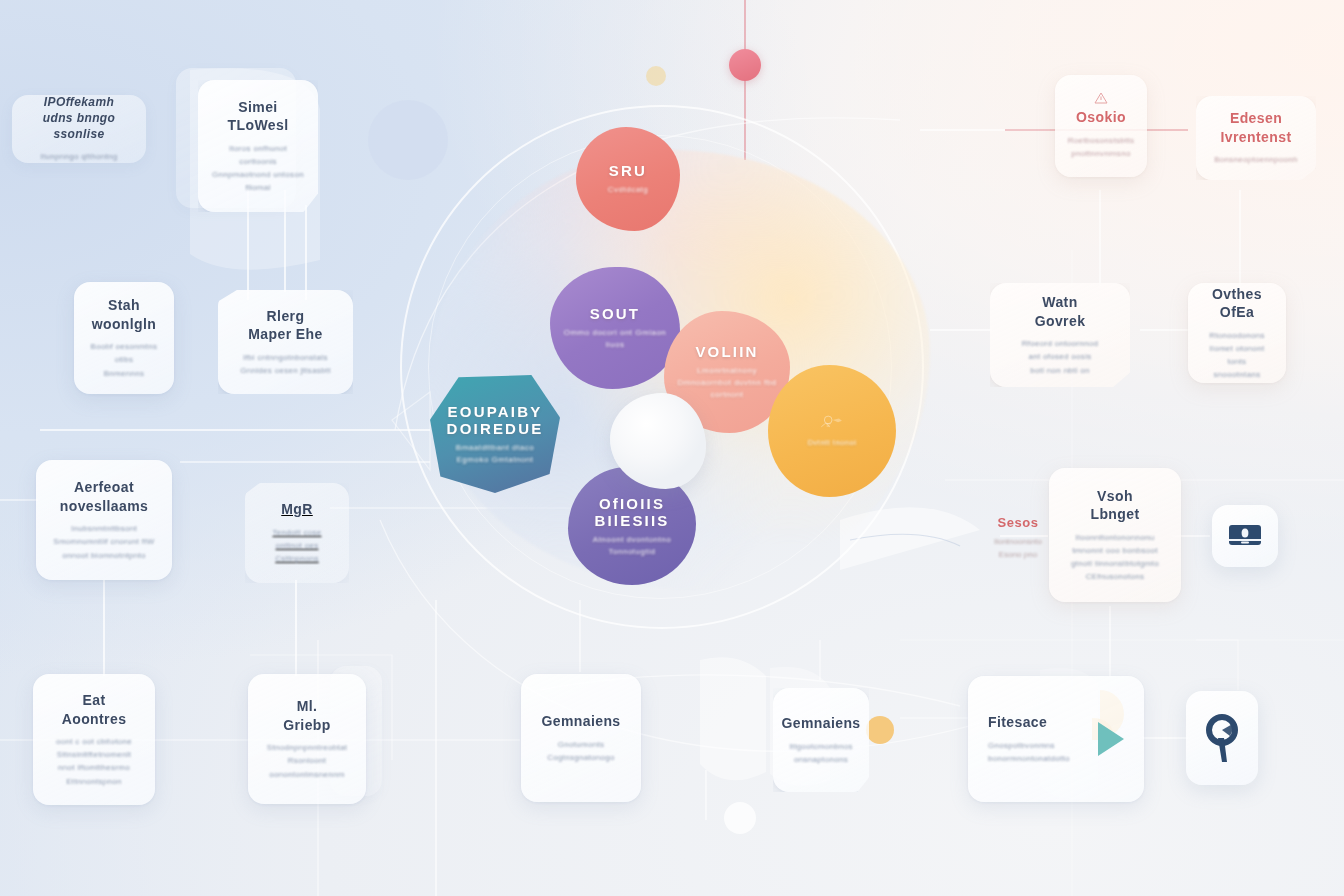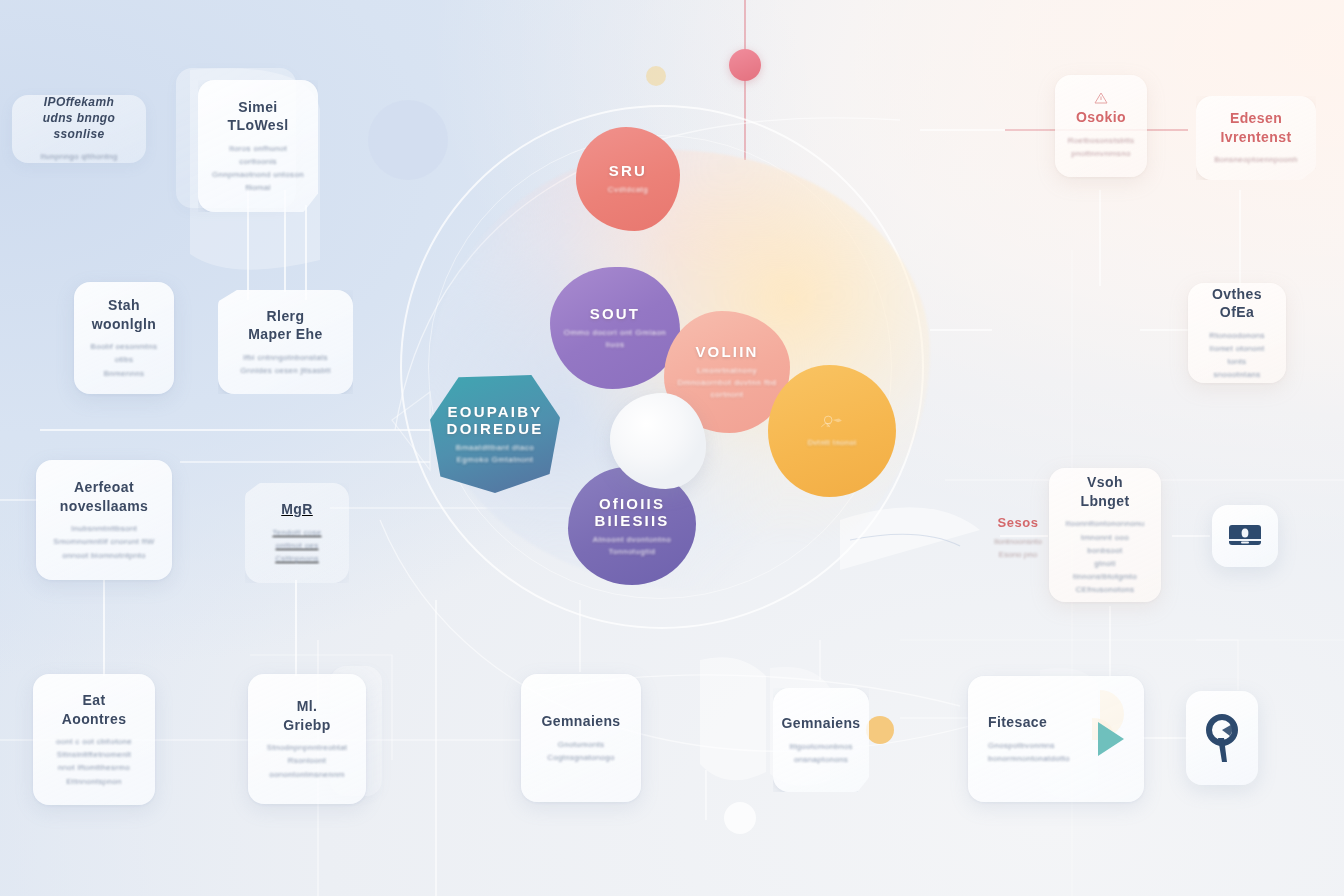--- a/index.html
+++ b/index.html
@@ -320,36 +320,43 @@
     <span class="c-sub" style="white-space:pre-line;">Roetbosonstsbtts
 pnottnnvnrnsno</span>
   </div>
 
   <div class="card warm accent-red notch" style="left:1196px;top:96px;width:120px;height:84px;">
     <span class="c-title" style="white-space:pre-line;">Edesen
 Ivrentenst</span>
     <span class="c-sub">Bonsneoptoennpoonh</span>
   </div>
 
+  <div class="card warm notch" style="left:990px;top:283px;width:140px;height:104px;">
+    <span class="c-title" style="white-space:pre-line;">Watn
+Govrek</span>
+    <span class="c-sub" style="white-space:pre-line;">Rfoeord ontoornnod
+ant ofosed oosis
+botl non nbtl on</span>
+  </div>
 
   <div class="card warm" style="left:1188px;top:283px;width:98px;height:100px;">
     <span class="c-title" style="white-space:pre-line;">Ovthes
 OfEa</span>
     <span class="c-sub" style="white-space:pre-line;">Rtonoodonons
 Ilomet otonont tonts
 snoootntans</span>
   </div>
 
   <div class="label-plain" style="left:962px;top:515px;width:112px;">
     <div class="lp-title">Sesos</div>
     <div class="lp-sub" style="white-space:pre-line;">Ilontnoonsnto
 Esono pno</div>
   </div>
 
-  <div class="card warm" style="left:1049px;top:468px;width:112px;height:134px;">
+  <div class="card warm" style="left:1049px;top:468px;width:132px;height:134px;">
     <span class="c-title" style="white-space:pre-line;">Vsoh
 Lbnget</span>
     <span class="c-sub" style="white-space:pre-line;">Itoonnttontononnonu
 tmnonnt ooo bonbsoot
 gtnotl tinnonstbtotgmto
 CEfnusonotons</span>
   </div>
 
   <div class="icon-tile" style="left:1212px;top:505px;width:66px;height:62px;">
     <svg width="34" height="26" viewBox="0 0 34 26">

